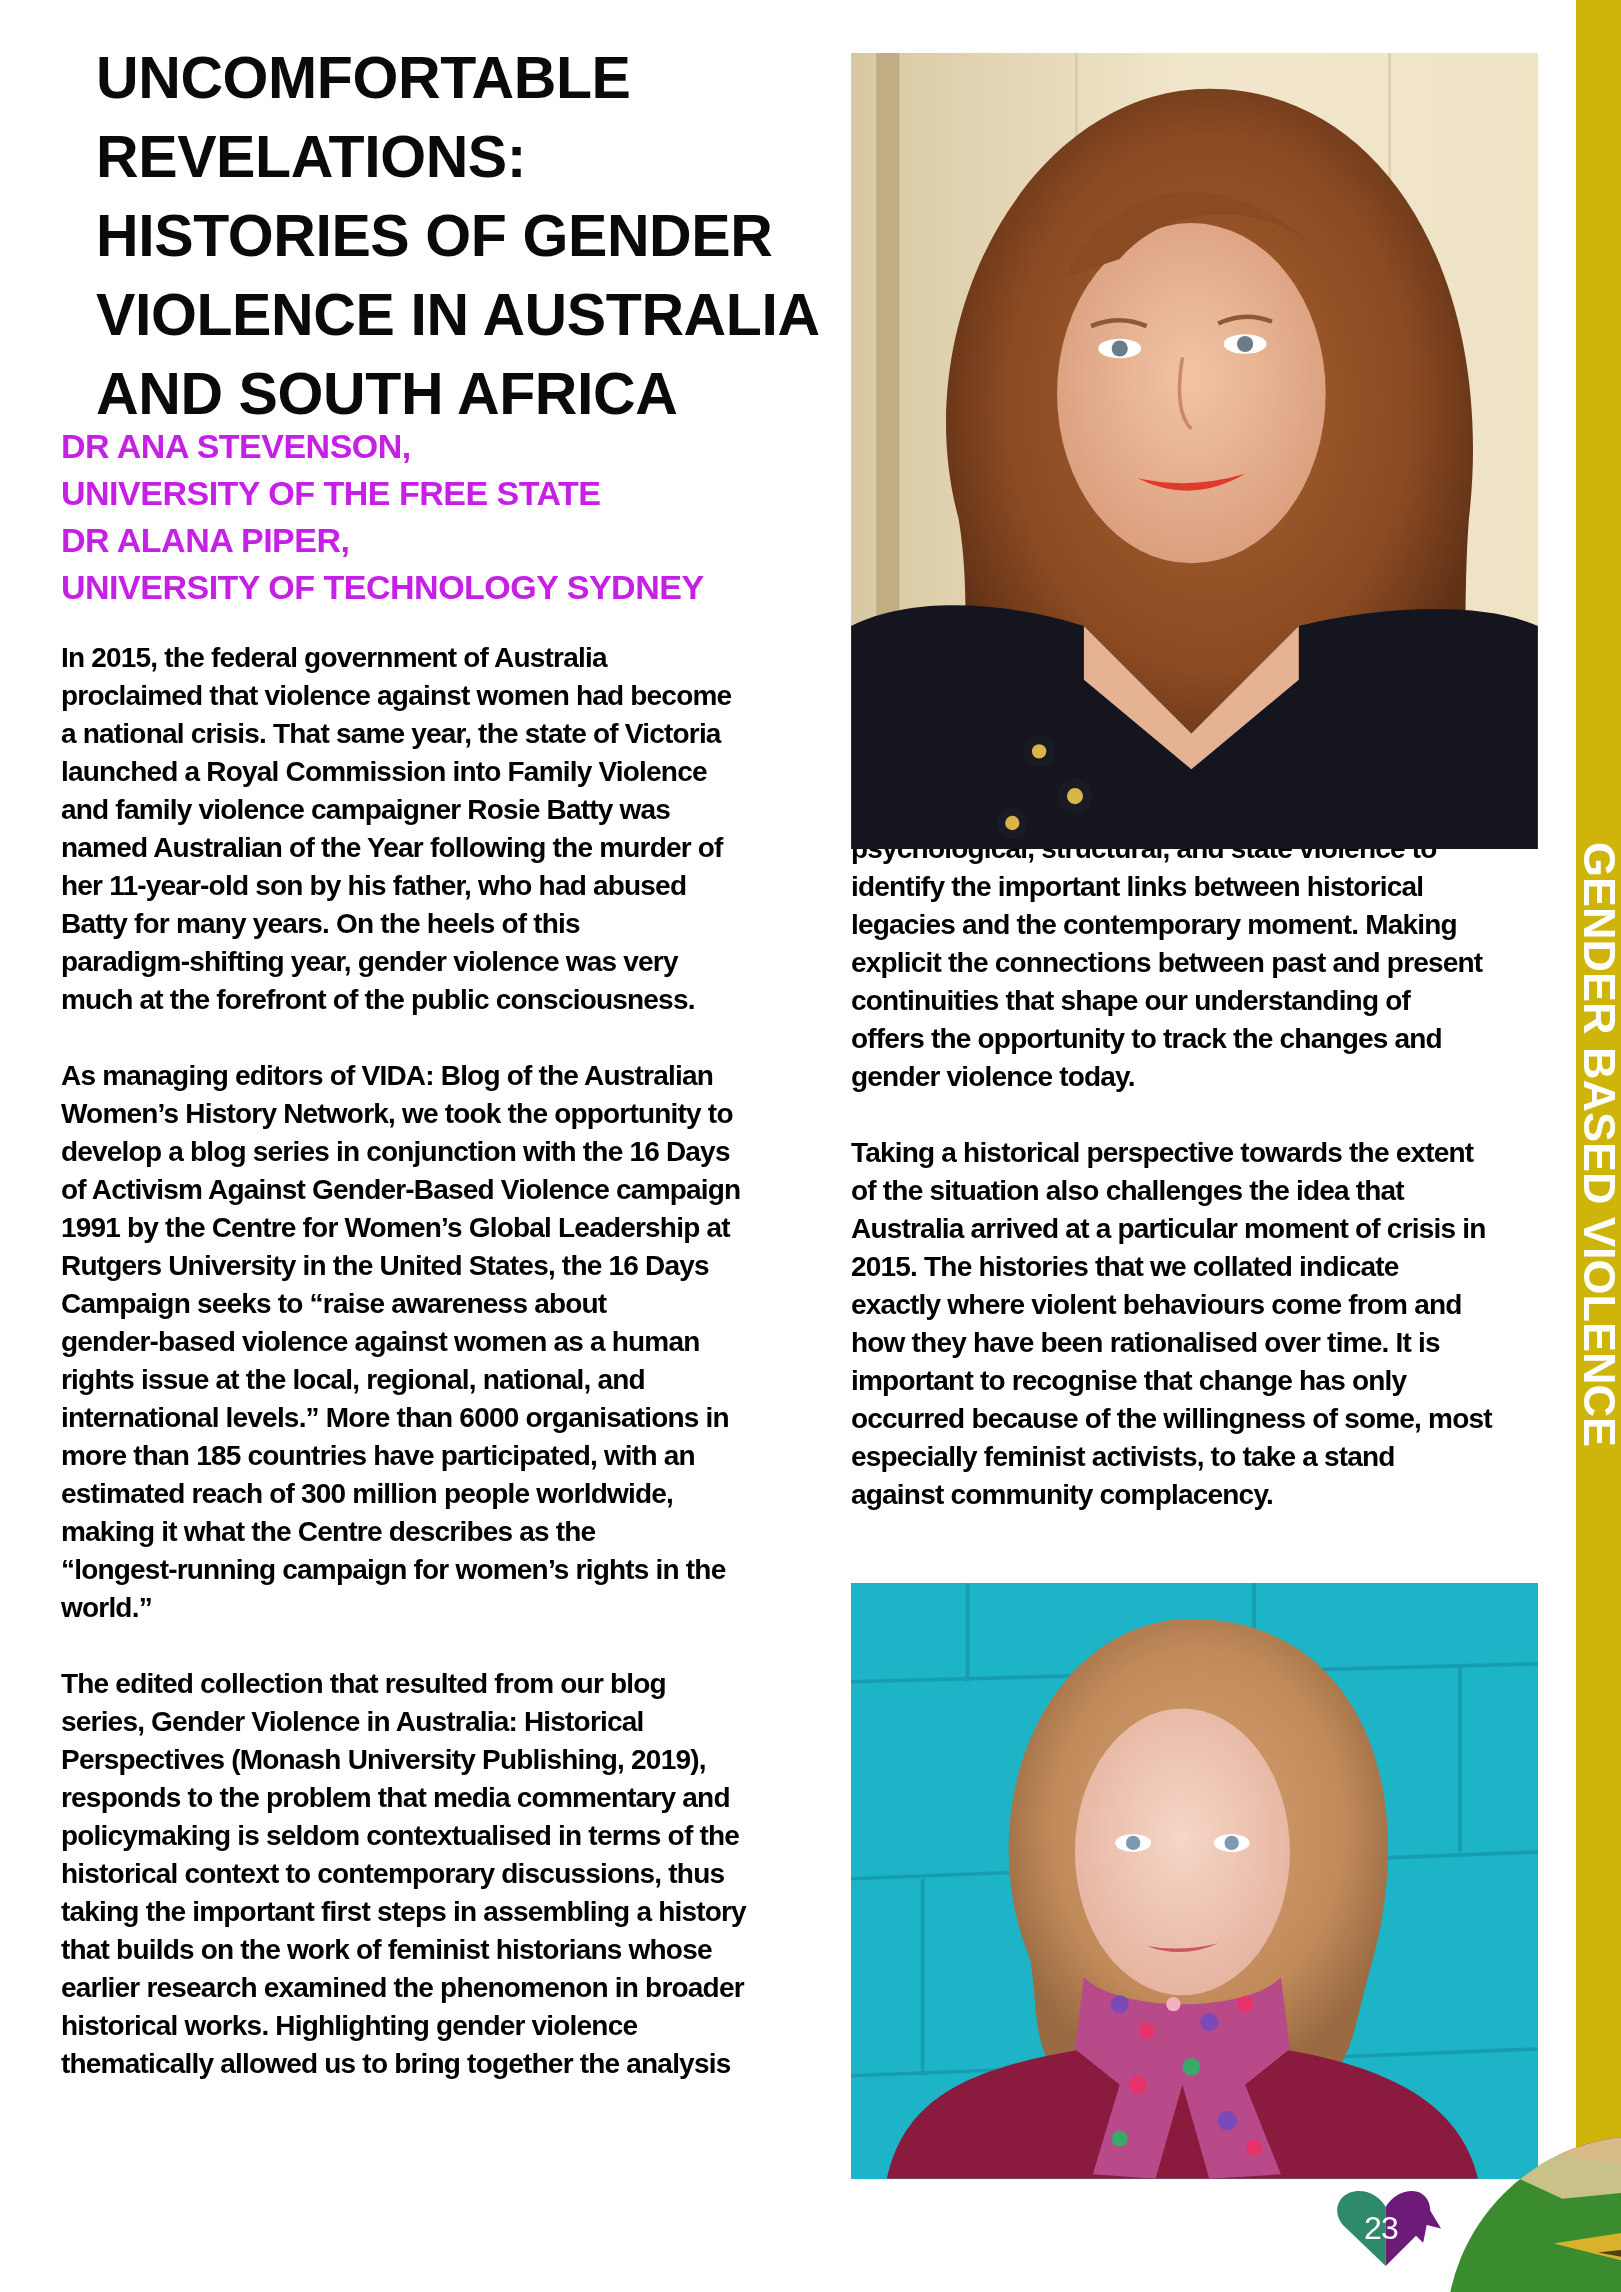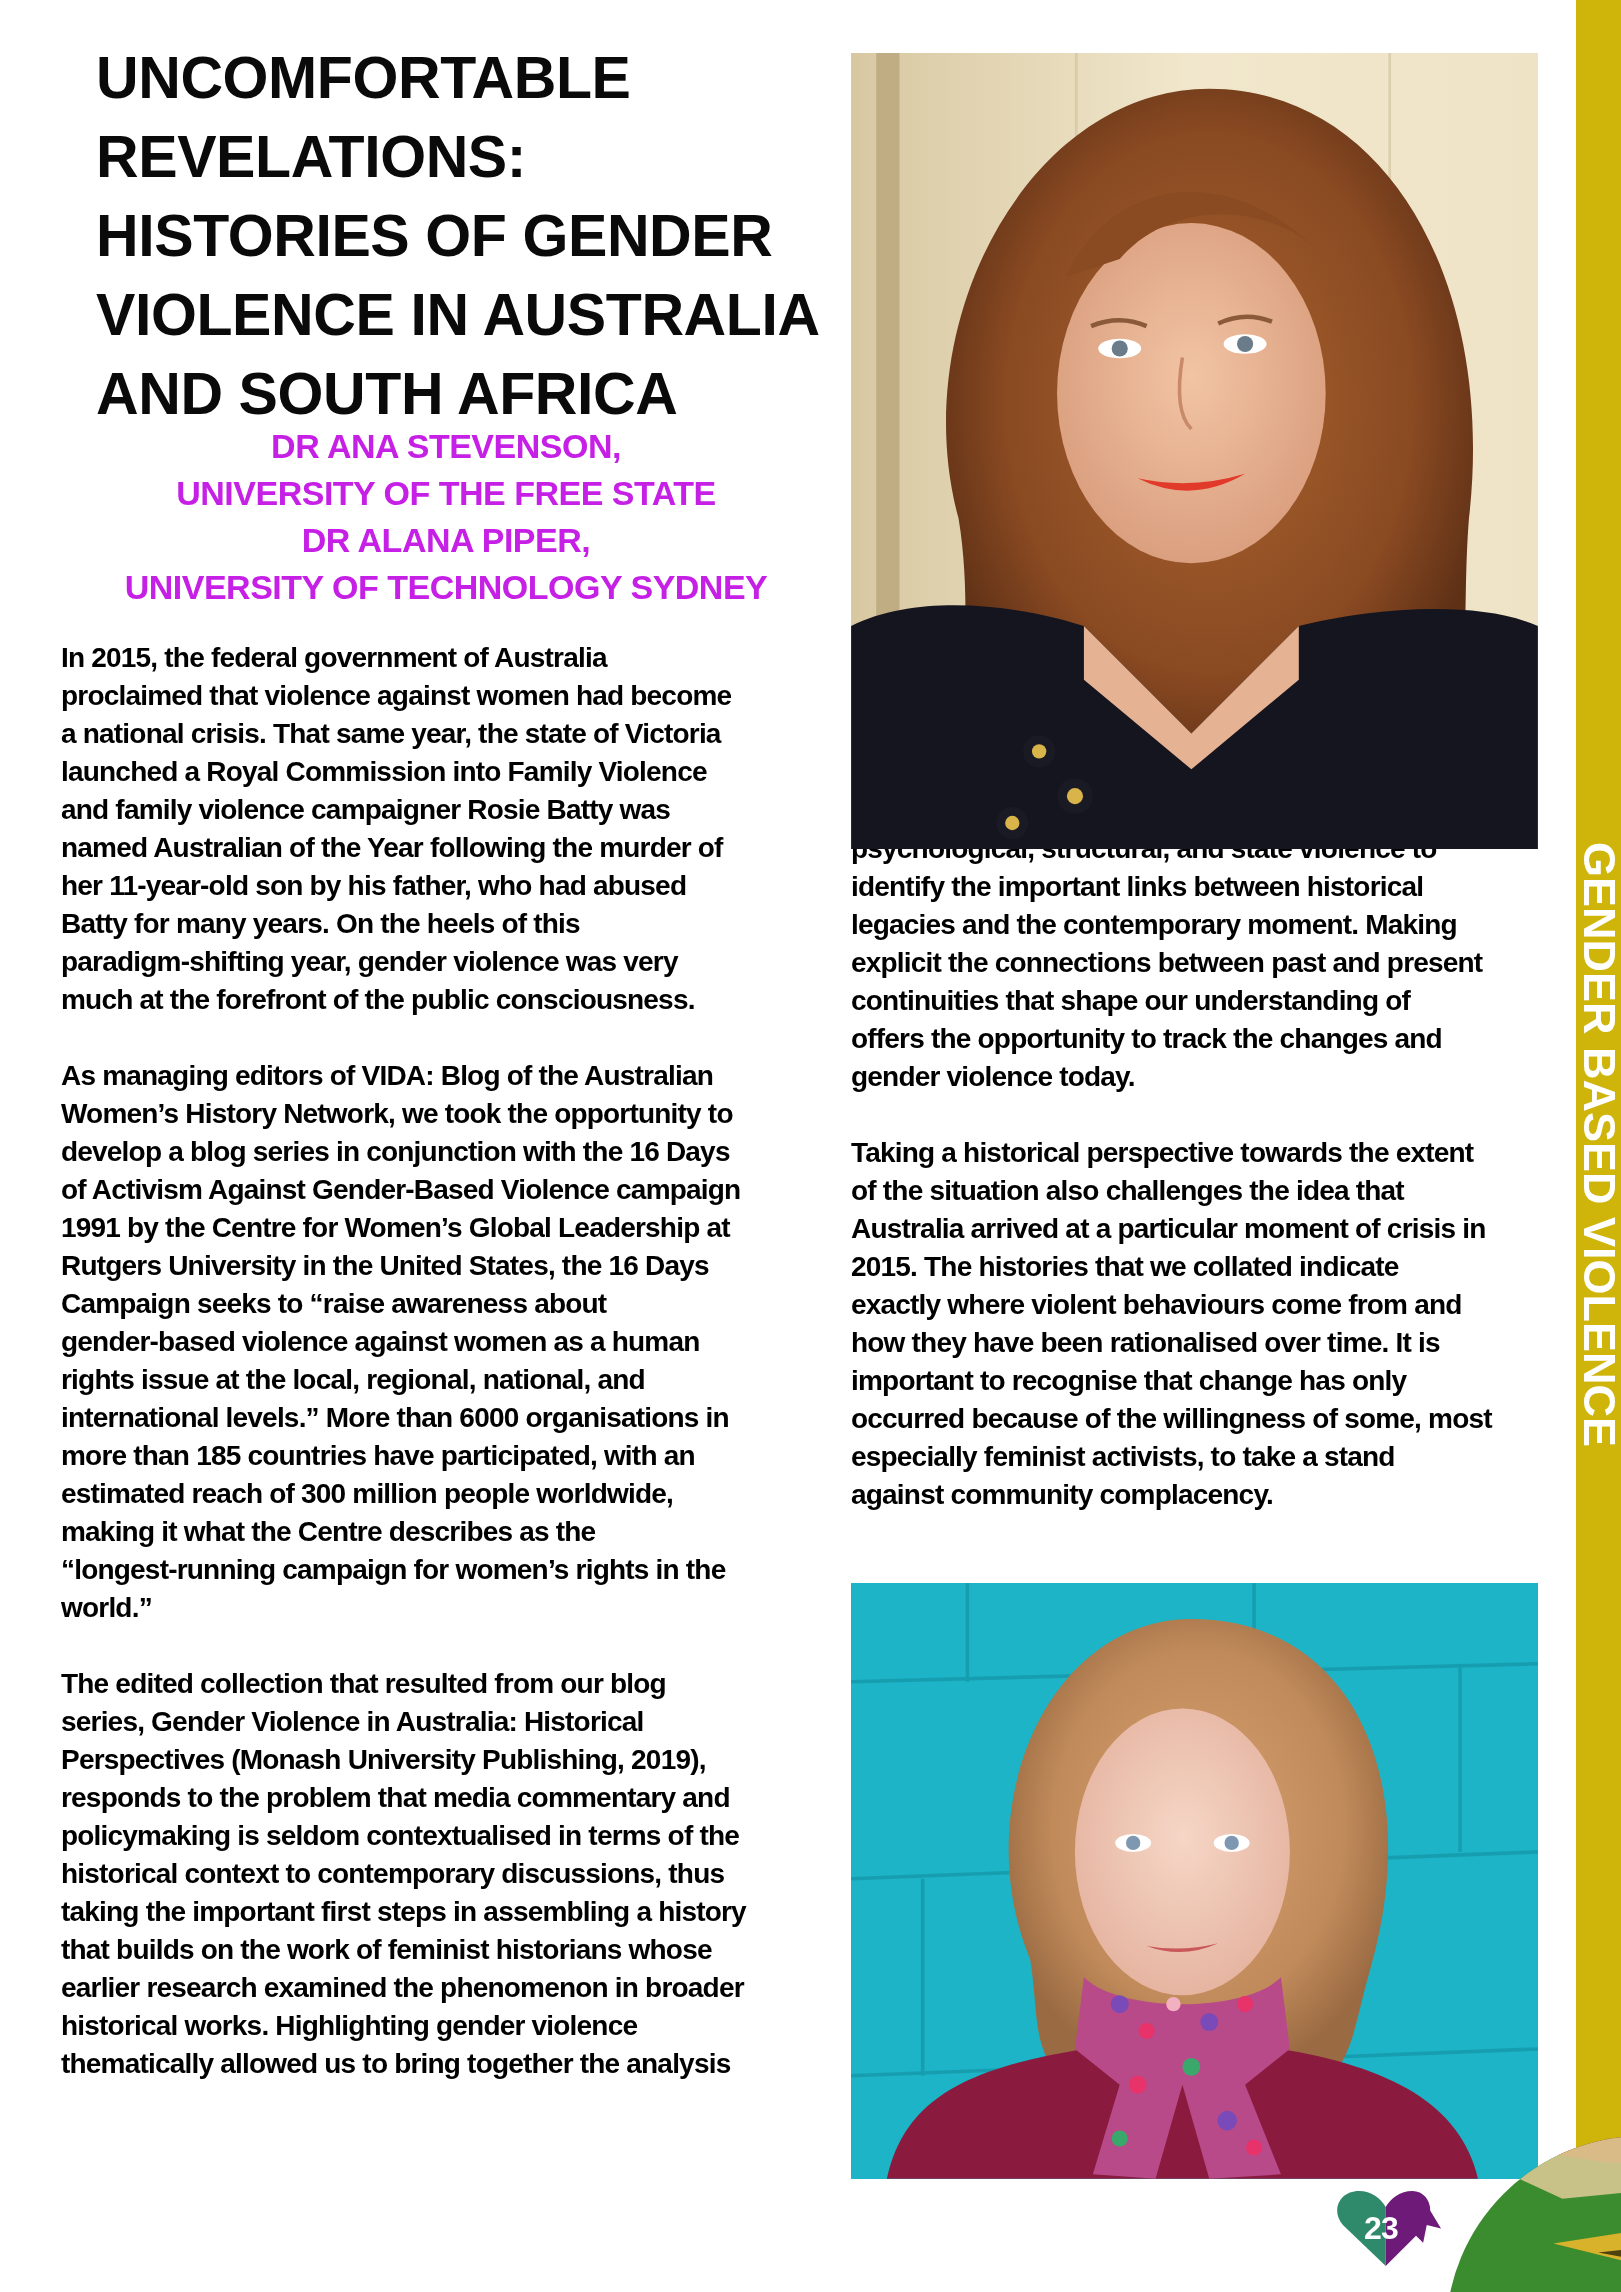--- a/index.html
+++ b/index.html
@@ -11,21 +11,20 @@
   .title {
     position: absolute; left: 59px; top: 39px; width: 770px;
     margin: 0; font-size: 59px; line-height: 79px; font-weight: 700;
     color: #0a0a0a; letter-spacing: -0.4px;
   }
   .title span { display: block; margin-left: 37px; }
   .authors {
     position: absolute; left: 61px; top: 423px; width: 770px;
     font-size: 34px; line-height: 47px; font-weight: 700; color: #c61fe6;
     letter-spacing: -0.5px;
-    text-align: center;
   }
   .authors span { display: block; }
   .col {
     position: absolute; font-size: 28px; line-height: 38px; color: #000000;
     font-weight: 700; letter-spacing: -0.8px;
   }
   .col p { margin: 0 0 38px 0; }
   .col .line { display: block; white-space: nowrap; }
   .col-left { left: 61px; top: 639px; width: 743px; }
   .col-right { left: 851px; top: 830px; width: 690px; }
@@ -43,21 +42,21 @@
     font-size: 45px; font-weight: 700; color: #ffffff; white-space: nowrap;
     letter-spacing: 0px; line-height: 45px;
   }
   .flag {
     position: absolute; left: 1446px; top: 2136px; width: 394px; height: 394px;
     border-radius: 50%; overflow: hidden;
   }
   .page-badge { position: absolute; left: 1334px; top: 2189px; width: 107px; height: 79px; }
   .page-number {
     position: absolute; left: 1354px; top: 2210px; width: 54px; text-align: center;
-    font-size: 32px; font-weight: 700; color: #ffffff; line-height: 36px; letter-spacing: -0.9px;
+    font-size: 32px; font-weight: 400; color: #ffffff; line-height: 36px; letter-spacing: -0.9px;
   }
 </style>
 </head>
 <body>
 
 <h1 class="title">
   <span>UNCOMFORTABLE</span>
   <span>REVELATIONS:</span>
   <span>HISTORIES OF GENDER</span>
   <span>VIOLENCE IN AUSTRALIA</span>

